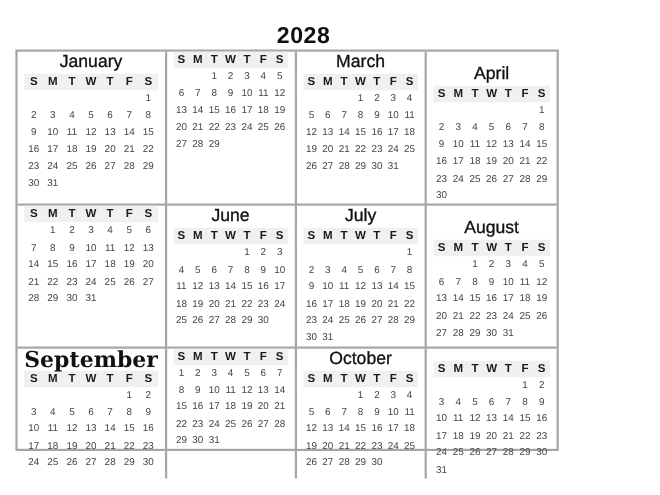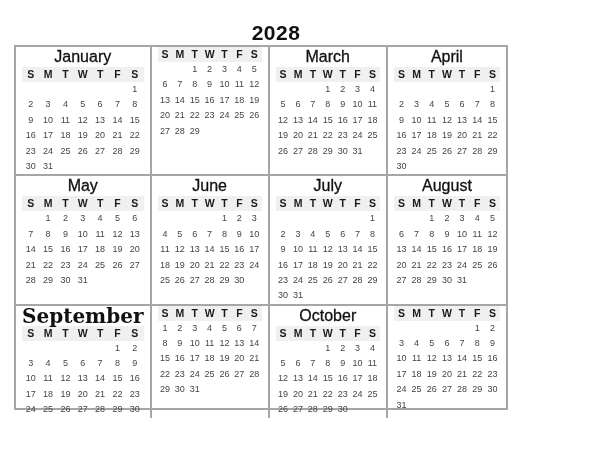--- a/index.html
+++ b/index.html
@@ -1,20 +1,20 @@
 <!DOCTYPE html>
 <html><head>
 <meta charset="utf-8">
 <style>
   html, body { margin:0; padding:0; background:#ffffff; }
   body { width:600px; height:450px; position:relative; overflow:hidden; font-family:"Liberation Sans", "DejaVu Sans", sans-serif; color:#222; }
   .year { position:absolute; left:0; width:552px; top:21px; text-align:center; font-weight:bold; font-size:21px; color:#111; letter-spacing:0.5px; }
   .grid { position:absolute; left:14px; top:45px; width:494px; height:365px; border:2px solid #a6a6a6; box-sizing:border-box; display:grid; grid-template-columns: 143fr 143fr 143fr 143fr; grid-template-rows: 121fr 121fr 121fr; }
   .month { position:relative; box-sizing:border-box; border-right:2px solid #a6a6a6; border-bottom:2px solid #a6a6a6; padding:0 6px 0 6px; }
-  .month.col-last { border-right:none; }
+  .month.col-last { border-right:none;margin-top:11px; }
   .month.row-last { border-bottom:none; }
   .mtitle { text-align:center; font-size:16px; font-weight:normal; color:#111; height:20px; line-height:20px; margin-top:0px; -webkit-text-stroke:0.3px #111; }
   .mtitle.serif { font-family:"DejaVu Serif", "Liberation Serif", serif; font-weight:bold; -webkit-text-stroke:0; font-size:20px; }
   .dow { display:grid; grid-template-columns: repeat(7, 1fr); background:#f0f0f0; height:15px; line-height:15px; }
   .dow span { text-align:center; font-size:10.5px; font-weight:bold; color:#1a1a1a; }
   .days { display:grid; grid-template-columns: repeat(7, 1fr); grid-auto-rows:15.4px; }
   .days span { text-align:center; font-size:9px; color:#444; line-height:15.4px; }
   .footer { position:absolute; right:14px; top:426px; font-size:10px; color:#555;margin-top:28px; }
 </style>
 </head>
@@ -210,21 +210,20 @@
         <span>24</span>
         <span>25</span>
         <span>26</span>
         <span>27</span>
         <span>28</span>
         <span>29</span>
         <span>30</span>
       </div>
     </div>
     <div class="month">
-      <div class="mtitle">May</div>
       <div class="dow">
         <span>S</span>
         <span>M</span>
         <span>T</span>
         <span>W</span>
         <span>T</span>
         <span>F</span>
         <span>S</span>
       </div>
       <div class="days">

